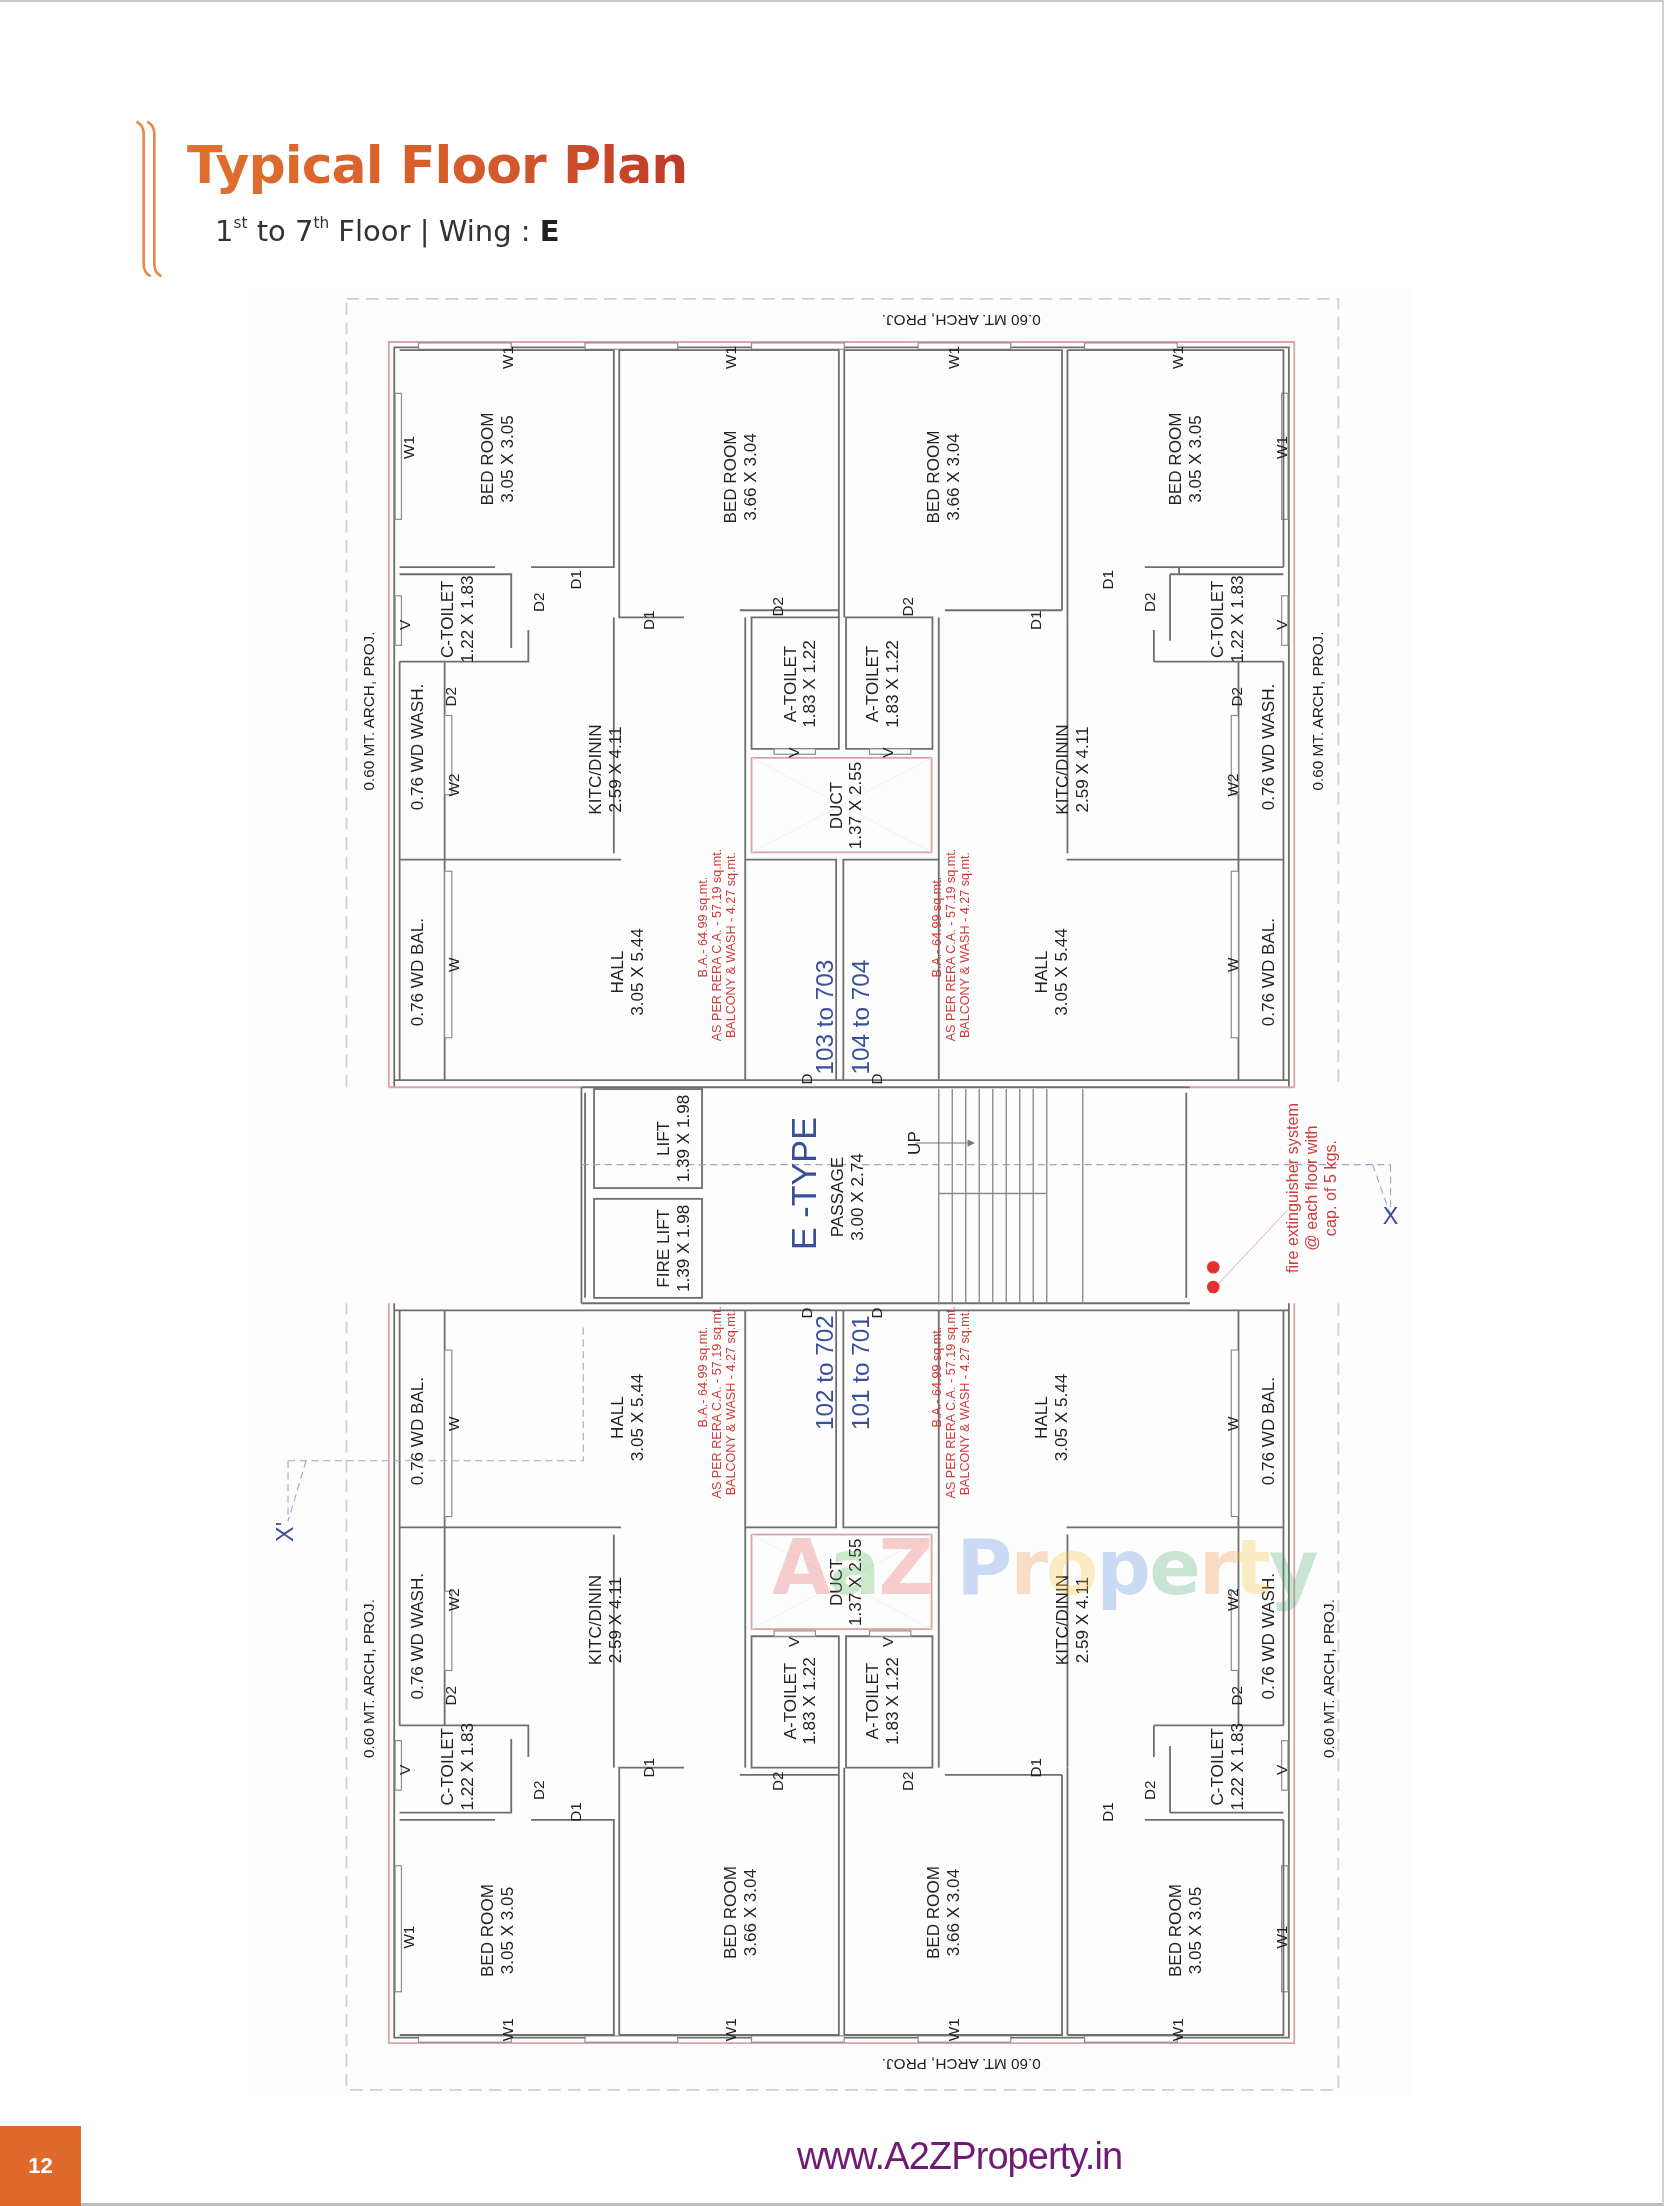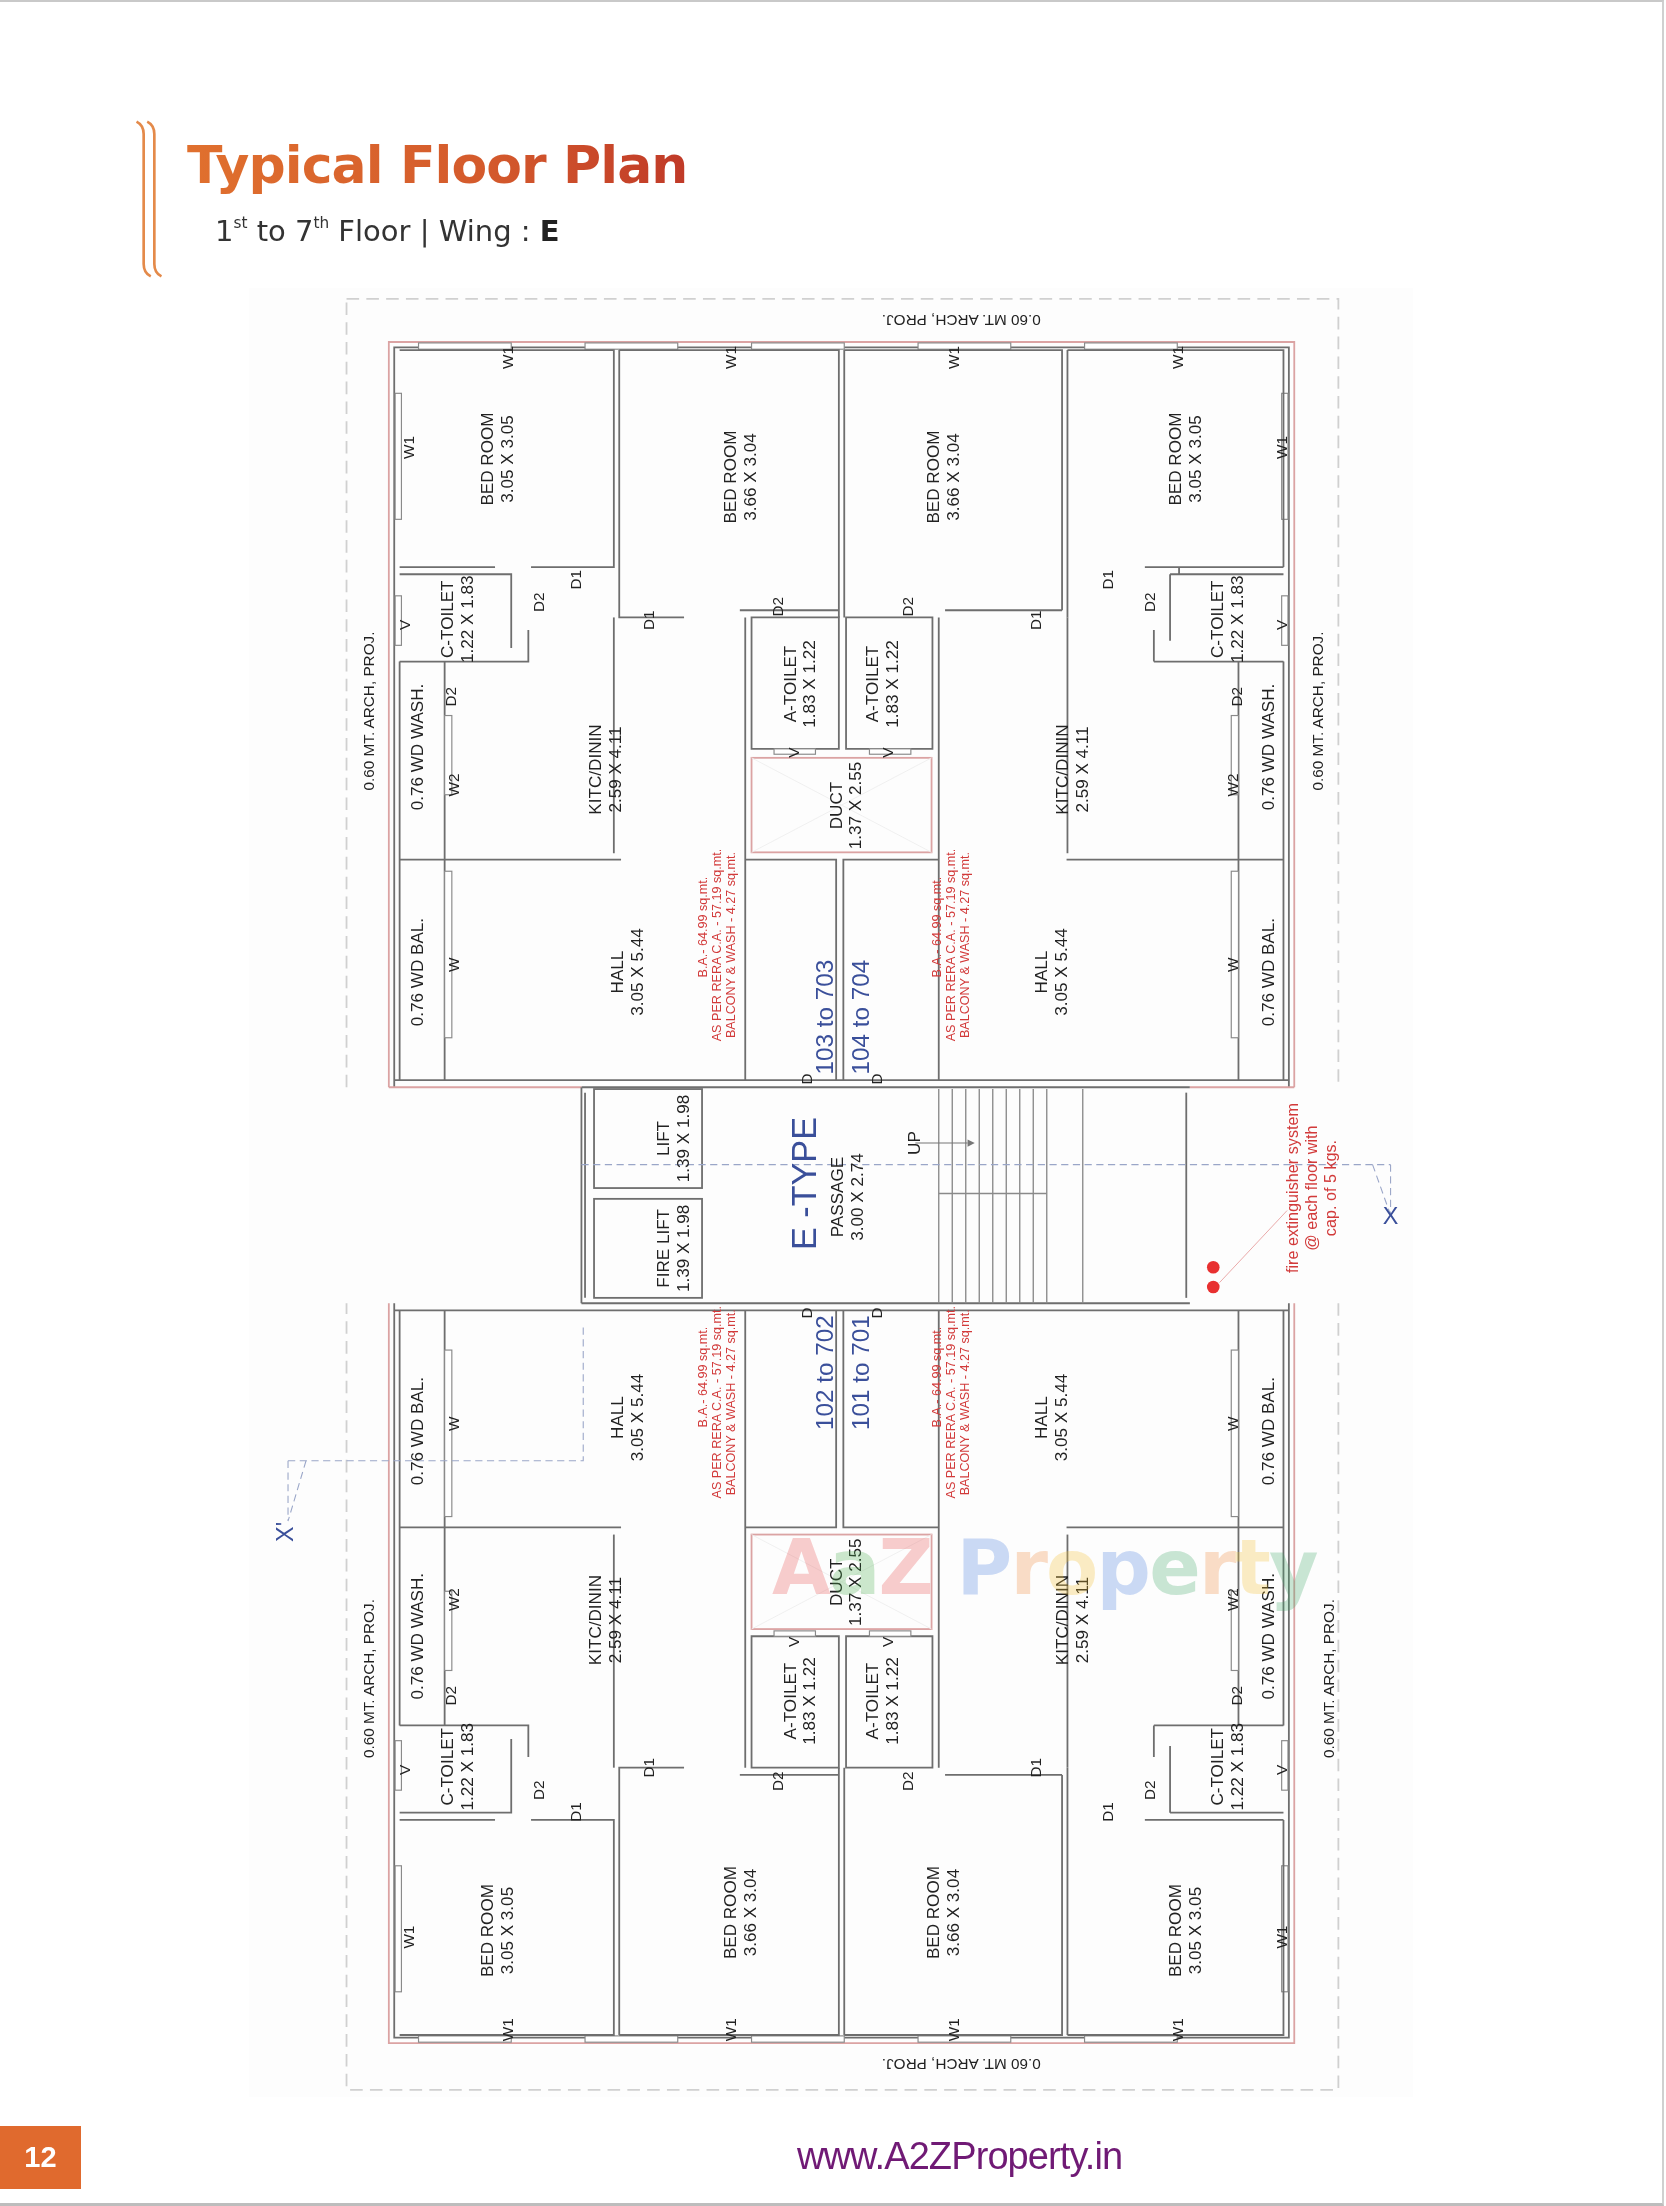--- a/index.html
+++ b/index.html
@@ -5,21 +5,21 @@
   html,body{margin:0;padding:0;background:#ffffff;}
   body{width:1666px;height:2206px;position:relative;overflow:hidden;font-family:"Liberation Sans",sans-serif;}
   .page-border{position:absolute;left:0;top:0;width:1662px;height:2201px;border-top:2.7px solid #c9c9c9;border-right:2.7px solid #d0d0d0;border-bottom:3.6px solid #bdbdbd;pointer-events:none;}
   .title-deco{position:absolute;left:133px;top:119px;width:32px;height:160px;}
   .title{position:absolute;left:187px;top:135px;font-family:"DejaVu Sans",sans-serif;font-size:52px;font-weight:bold;letter-spacing:-0.9px;
     background:linear-gradient(90deg,#e0702e 0%,#d45a2c 60%,#c03a28 100%);-webkit-background-clip:text;background-clip:text;color:transparent;white-space:nowrap;text-decoration:underline;}
   .subtitle{position:absolute;left:189px;top:214px;font-family:"DejaVu Sans",sans-serif;font-size:29px;color:#333;white-space:nowrap;margin-left:26px;}
   .subtitle sup{font-size:15.3px;vertical-align:12.6px;}
   .subtitle b{font-weight:bold;color:#222;}
   .plan{position:absolute;left:0;top:0;width:1666px;height:2206px;}
-  .page-num{position:absolute;left:0;top:2126px;width:81px;height:63px;background:#e06a2e;color:#fff;font-family:"Liberation Sans",sans-serif;font-weight:bold;font-size:29px;display:flex;align-items:center;justify-content:center;}
+  .page-num{position:absolute;left:0;top:2126px;width:81px;height:80px;background:#e06a2e;color:#fff;font-family:"Liberation Sans",sans-serif;font-weight:bold;font-size:22px;display:flex;align-items:center;justify-content:center;}
   .site-url{position:absolute;left:797px;top:2135px;font-family:"Liberation Sans",sans-serif;font-size:38px;color:#701a75;white-space:nowrap;letter-spacing:-0.9px;}
   .wm{position:absolute;left:772px;top:1523px;font-family:"DejaVu Sans",sans-serif;font-weight:bold;font-size:76px;white-space:nowrap;opacity:0.28;letter-spacing:-1.8px;}
   .wm span{display:inline-block;}
 </style>
 </head>
 <body>
 
 <div class="page-border"></div>
 
 <svg class="title-deco" viewBox="0 0 36 178">

